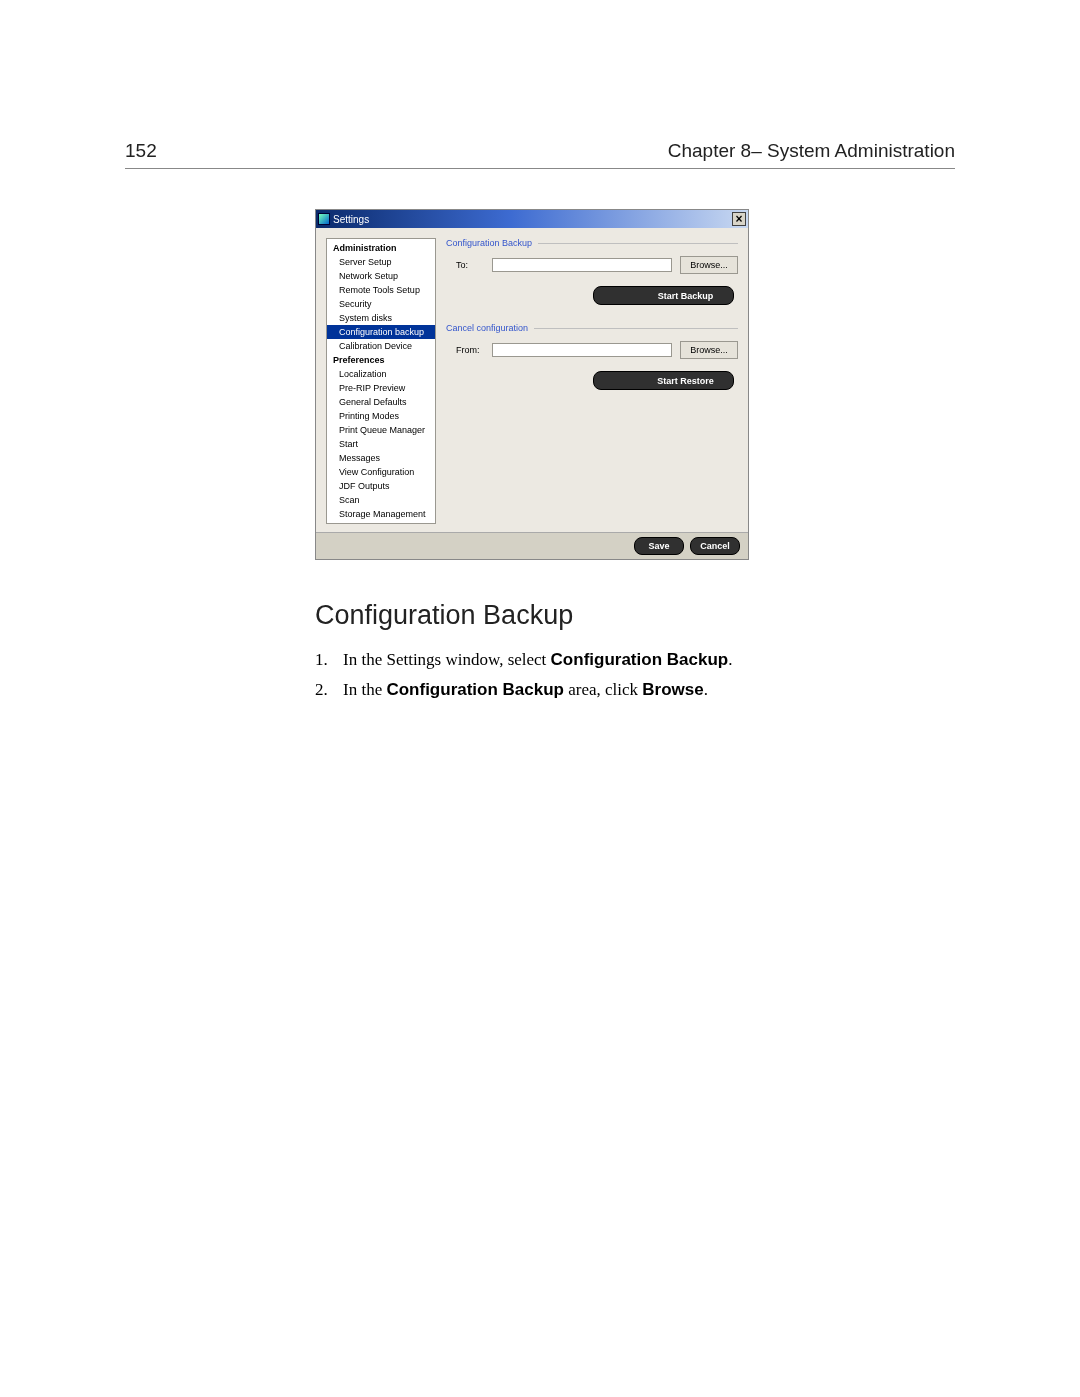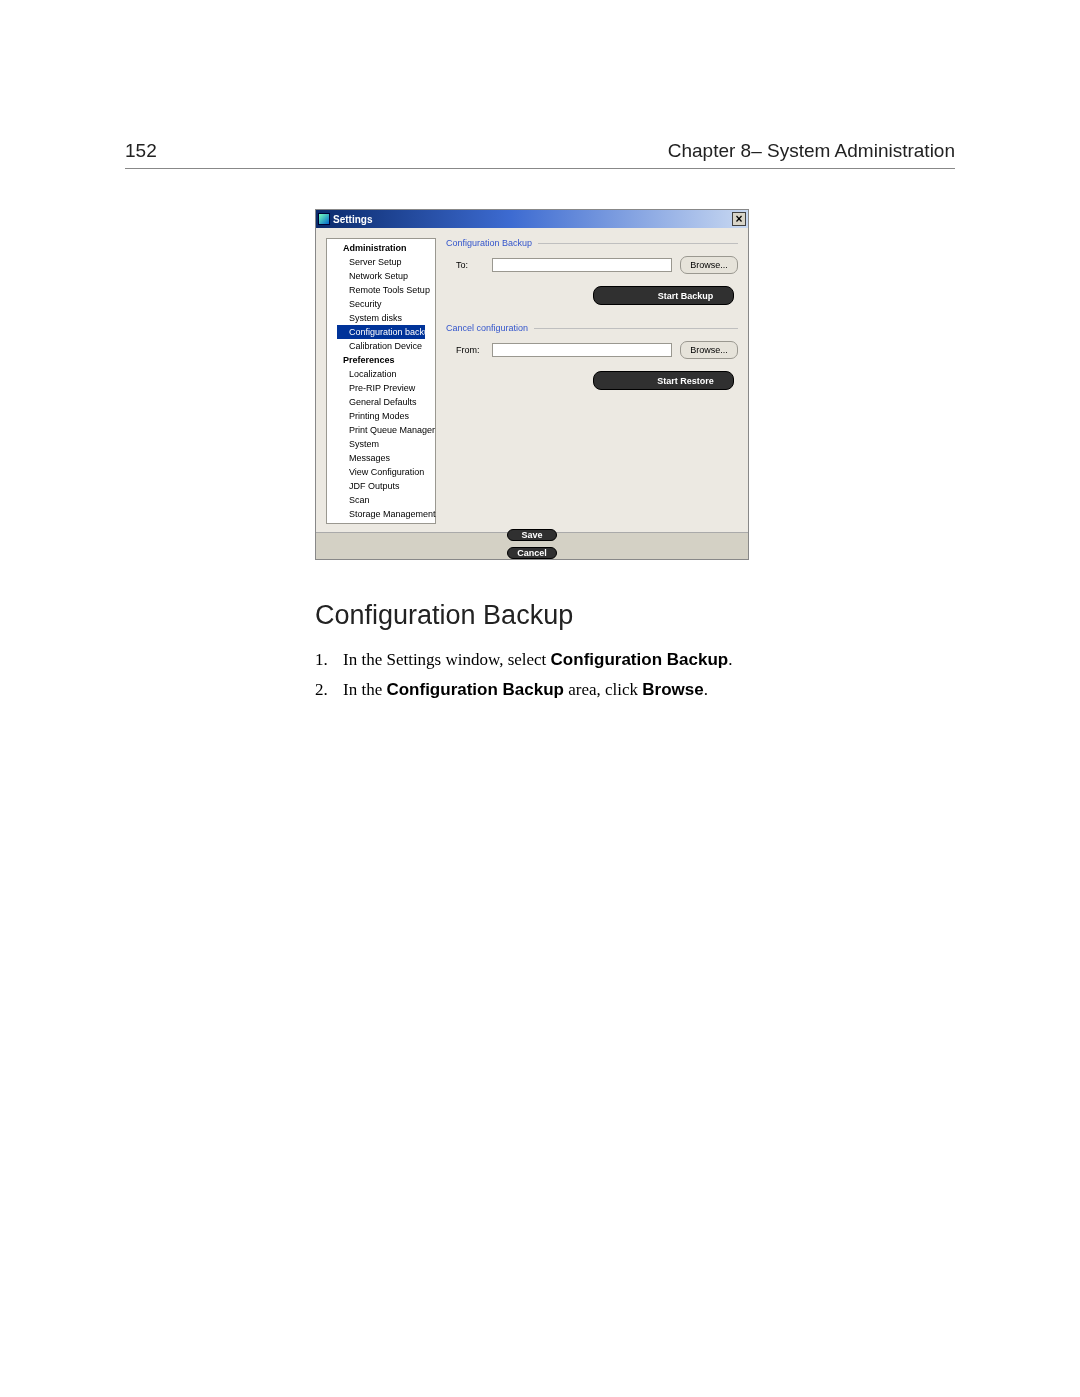--- a/index.html
+++ b/index.html
@@ -58,21 +58,21 @@
   }
   .title-icon {
     width: 12px;
     height: 12px;
     background: linear-gradient(135deg,#7fb,#06c);
     border: 1px solid #003;
     box-sizing: border-box;
   }
   .titlebar-text {
     color: #fff;
-    font-weight: bold;
+    font-weight: normal;
     font-size: 10px;
   }
   .close-btn {
     width: 14px;
     height: 14px;
     background: #d8d4c8;
     border: 1px solid #404040;
     box-sizing: border-box;
     display: flex;
     align-items: center;
@@ -89,21 +89,21 @@
     display: flex;
     padding: 10px 10px 8px 10px;
     gap: 10px;
     min-height: 270px;
   }
   .sidebar {
     width: 110px;
     background: #fff;
     border: 1px solid #9a9890;
     box-sizing: border-box;
-    padding: 2px 10px;
+    padding: 2px 0;
   }
   .side-header {
     font-weight: bold;
     padding: 2px 6px;
     font-size: 9px;
   }
   .side-item {
     padding: 1px 6px 1px 12px;
     font-size: 9px;
     line-height: 12px;
@@ -150,21 +150,21 @@
     height: 14px;
     background: #fff;
     border: 1px solid #9a9890;
     box-sizing: border-box;
   }
   .btn-gray {
     min-width: 56px;
     height: 16px;
     background: #e6e3da;
     border: 1px solid #9a9890;
-    border-radius: 7px;
+    border-radius: 0;
     font-size: 9px;
     display: flex;
     align-items: center;
     justify-content: center;
     cursor: default;
   }
   .btn-dark {
     min-width: 95px;
     height: 17px;
     background: #303030;
@@ -187,21 +187,20 @@
   }
   .window-footer {
     height: 26px;
     background: #d4d1c5;
     border-top: 1px solid #aaa;
     display: flex;
     justify-content: flex-end;
     align-items: center;
     padding: 0 8px;
     gap: 6px;
-    flex-direction: column;
   }
   .btn-pill {
     min-width: 48px;
     height: 16px;
     background: #303030;
     border: 1px solid #000;
     border-radius: 8px;
     color: #fff;
     font-size: 9px;
     font-weight: bold;
@@ -280,21 +279,21 @@
         <div class="side-item">System disks</div>
         <div class="side-item selected">Configuration backup</div>
         <div class="side-item">Calibration Device</div>
 
         <div class="side-header">Preferences</div>
         <div class="side-item">Localization</div>
         <div class="side-item">Pre-RIP Preview</div>
         <div class="side-item">General Defaults</div>
         <div class="side-item">Printing Modes</div>
         <div class="side-item">Print Queue Manager</div>
-        <div class="side-item">System</div>
+        <div class="side-item">Start</div>
         <div class="side-item">Messages</div>
         <div class="side-item">View Configuration</div>
         <div class="side-item">JDF Outputs</div>
         <div class="side-item">Scan</div>
         <div class="side-item">Storage Management</div>
       </div>
 
       <div class="right-pane">
 
         <div class="fieldset">

